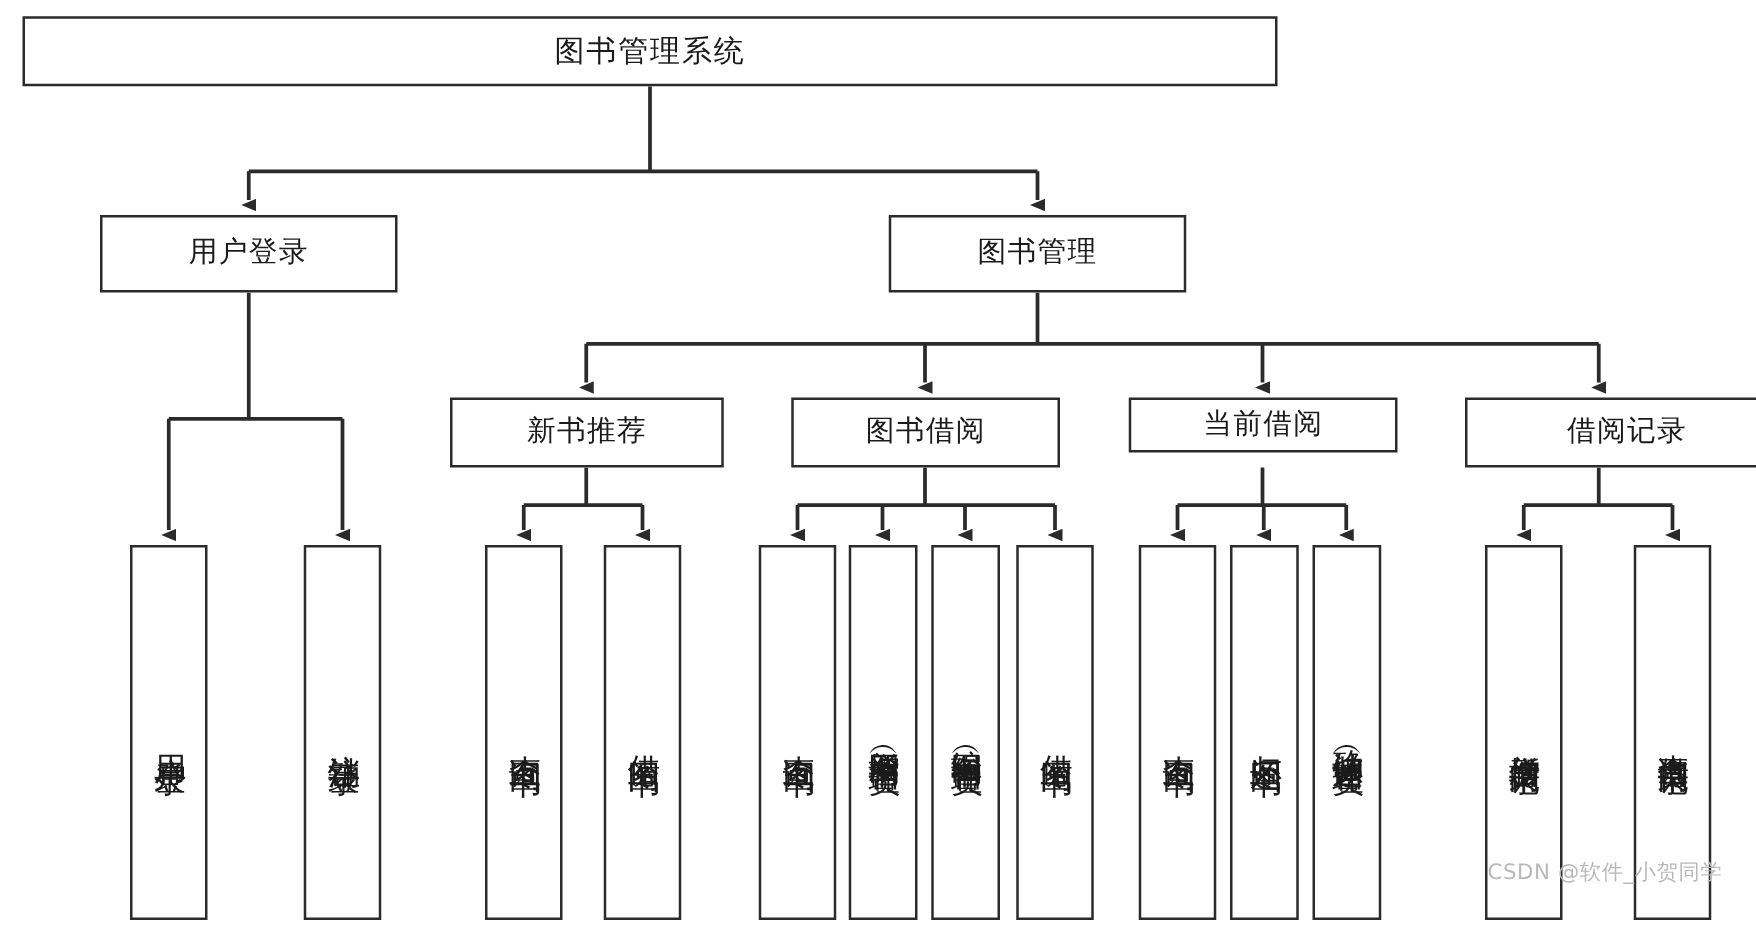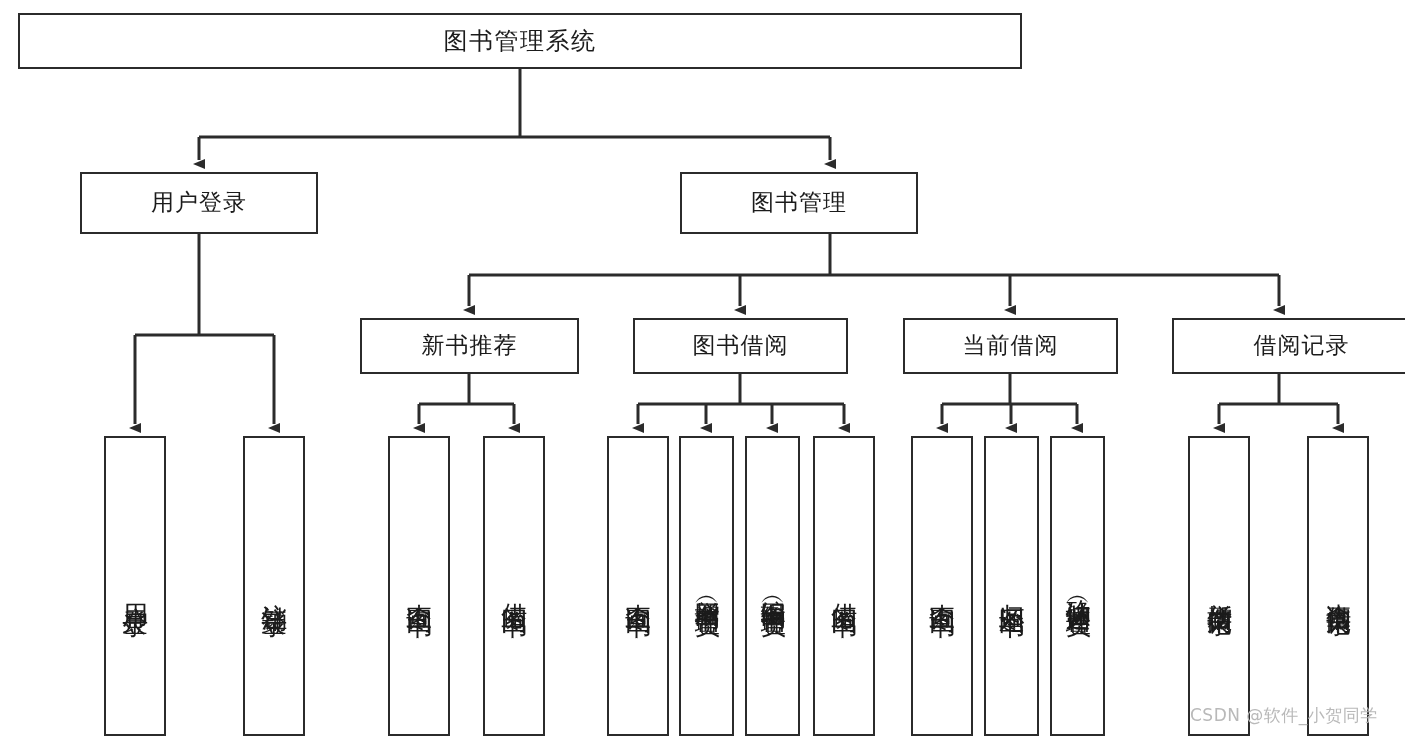--- a/index.html
+++ b/index.html
@@ -125,31 +125,31 @@
     </g>
   </svg>
 
   <div class="node h root" style="left:18px;top:13px;width:1004px;height:56px;">
     <span class="label">图书管理系统</span>
   </div>
 
   <div class="node h" style="left:80px;top:172px;width:238px;height:62px;">
     <span class="label">用户登录</span>
   </div>
-  <div class="node h" style="left:680px;top:172px;width:238px;height:62px;">
+  <div class="node h" style="left:711px;top:172px;width:238px;height:62px;">
     <span class="label">图书管理</span>
   </div>
 
   <div class="node h" style="left:633px;top:318px;width:215px;height:56px;">
     <span class="label">图书借阅</span>
   </div>
   <div class="node h" style="left:360px;top:318px;width:219px;height:56px;">
     <span class="label">新书推荐</span>
   </div>
-  <div class="node h" style="left:903px;top:318px;width:215px;height:56px;">
+  <div class="node h" style="left:903px;top:318px;width:215px;height:44px;">
     <span class="label">当前借阅</span>
   </div>
   <div class="node h" style="left:1172px;top:318px;width:259px;height:56px;">
     <span class="label">借阅记录</span>
   </div>
 
   <div class="node v" style="left:104px;top:436px;width:62px;height:300px;">
     <span class="label">用户登录</span>
   </div>
   <div class="node v" style="left:243px;top:436px;width:62px;height:300px;">
@@ -186,15 +186,15 @@
     <span class="label">确认归还（管理员）</span>
   </div>
 
   <div class="node v tall" style="left:1188px;top:436px;width:62px;height:300px;">
     <span class="label">新增借阅记录</span>
   </div>
   <div class="node v tall" style="left:1307px;top:436px;width:62px;height:300px;">
     <span class="label">查询借阅记录</span>
   </div>
 
-  <div class="watermark" style="left:1190px;top:704px;">CSDN @软件_小贺同学</div>
+  <div class="watermark" style="left:1190px;top:686px;">CSDN @软件_小贺同学</div>
 
 </div>
 
 </body></html>

